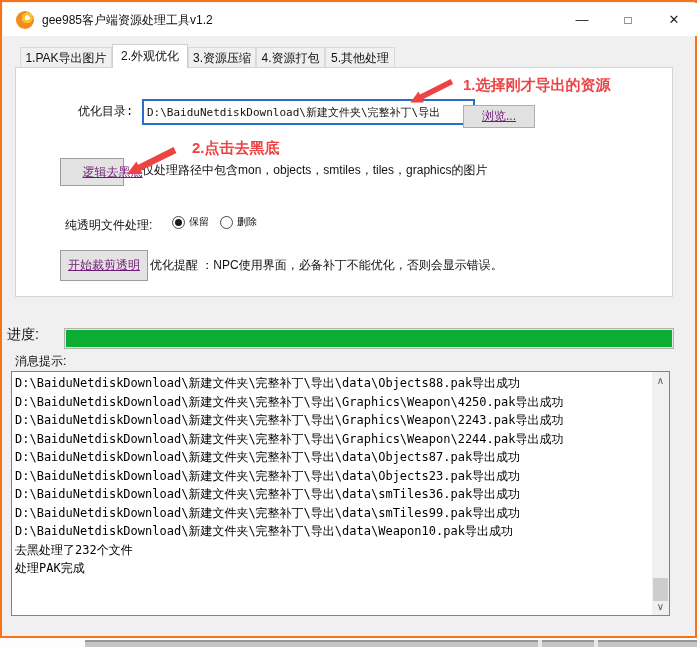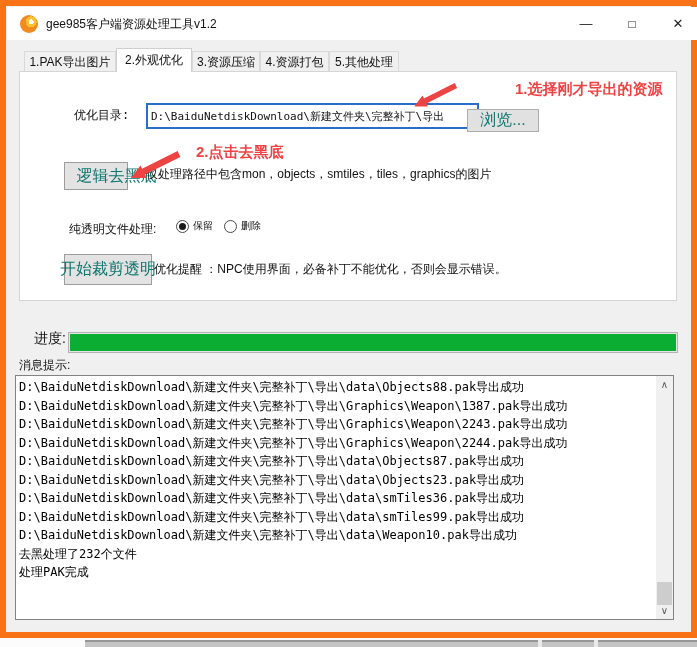--- a/index.html
+++ b/index.html
@@ -4,21 +4,21 @@
 <style>
   * { margin:0; padding:0; box-sizing:border-box; }
   html,body { width:697px; height:647px; }
   body {
     font-family:"Liberation Sans","DejaVu Sans",sans-serif;
     background:#fcfcfc; position:relative; overflow:hidden;
     -webkit-font-smoothing:none;
   }
   .window {
     position:absolute; left:0; top:0; width:697px; height:638px;
-    background:#f0f0f0; border:6px solid #f97316;
+    background:#f0f0f0; border:2px solid #f97316;
   }
   
   .titlebar { position:absolute; left:1px; top:1px; width:694px; height:33px; background:#ffffff; }
   .app-icon {
     position:absolute; left:13px; top:8px; width:18px; height:18px; border-radius:50%;
     background:radial-gradient(circle at 62% 38%, #ffffff 0 2.5px, #fbc02d 2.5px 5.5px, #f28a1e 5.5px 100%);
   }
   .title-text { position:absolute; left:39px; top:9px; font-size:12px; color:#111; white-space:nowrap; }
   .winbtn { position:absolute; top:0; width:46px; height:33px; display:flex; align-items:center; justify-content:center; color:#222; }
   .winbtn.min { left:556px; font-size:13px; }
@@ -40,42 +40,42 @@
   
   .panel { position:absolute; left:13px; top:65px; width:658px; height:230px; background:#ffffff; border:1px solid #d5d5d5; z-index:3; }
   .lbl { position:absolute; font-size:12px; color:#111; white-space:nowrap; z-index:5; }
   .dir-input {
     position:absolute; left:140px; top:97px; width:333px; height:26px; z-index:5;
     border:2px solid #2a6ecb; background:#fff; font-family:"DejaVu Sans Mono",monospace;
     font-size:11px; color:#111; padding:0 0 0 3px; outline:none;
   }
   .btn {
     position:absolute; z-index:5; background:#e3e3e3; border:1px solid #9d9d9d;
-    font-size:16px; color:#0f766e; display:flex; align-items:center; justify-content:center; white-space:nowrap;
+    font-size:12px; color:#701a75; display:flex; align-items:center; justify-content:center; white-space:nowrap;text-decoration:underline;
   }
   .browse { left:461px; top:103px; width:72px; height:23px; border-color:#adadad; background:#e1e1e1; }
   .remove-black { left:58px; top:156px; width:64px; height:28px;padding-left:41px; }
   .crop { left:58px; top:248px; width:88px; height:31px; }
   
   .ann { position:absolute; z-index:6; color:#ee4343; font-size:15px; font-weight:bold; white-space:nowrap; }
-  .ann1 { left:461px; top:74px;margin-left:48px; }
+  .ann1 { left:461px; top:74px; }
   .ann2 { left:190px; top:137px; }
   .arrow { position:absolute; z-index:6; }
   .arrow1 { left:404px; top:77px; width:52px; height:26px; }
   .arrow2 { left:112px; top:145px; width:76px; height:30px; }
   
   .radio { position:absolute; z-index:5; display:flex; align-items:center; }
   .radio .circ {
     width:13px; height:13px; border-radius:50%; border:1px solid #4a4a4a; background:#fff;
     display:inline-flex; align-items:center; justify-content:center; margin-right:4px;
   }
   .radio .circ .dot { width:7px; height:7px; border-radius:50%; background:#1a1a1a; }
   .radio span.rlbl { font-size:10px; color:#111; }
   
-  .progress-label { position:absolute; left:28px; top:324px; font-size:14px; color:#111; }
+  .progress-label { position:absolute; left:5px; top:324px; font-size:14px; color:#111; }
   .progress-track { position:absolute; left:62px; top:326px; width:610px; height:21px; border:1px solid #b2b2b2; background:#e6e6e6; padding:1px; }
   .progress-fill { height:100%; background:#0cad33; }
   
   .msg-label { position:absolute; left:13px; top:351px; font-size:12px; color:#111; }
   .logbox {
     position:absolute; left:9px; top:369px; width:659px; height:245px;
     background:#ffffff; border:1px solid #828282; overflow:hidden;
   }
   .loglines {
     position:absolute; left:3px; top:2px; width:628px;
@@ -113,21 +113,21 @@
   </div>
 
   <div class="tab tab1">1.PAK导出图片</div>
   <div class="tab tab2 active">2.外观优化</div>
   <div class="tab tab3">3.资源压缩</div>
   <div class="tab tab4">4.资源打包</div>
   <div class="tab tab5">5.其他处理</div>
 
   <div class="panel"></div>
 
-  <div class="lbl" style="left:68px; top:101px;font-family:Liberation Mono, monospace;">优化目录:</div>
+  <div class="lbl" style="left:76px; top:101px;font-family:Liberation Mono, monospace;">优化目录:</div>
   <input class="dir-input" type="text" value="D:\BaiduNetdiskDownload\新建文件夹\完整补丁\导出" style="">
   <div class="btn browse">浏览...</div>
 
   <svg class="arrow arrow1" viewBox="0 0 54 30">
     <polygon points="48.6,0.1 13.1,17.8 11.4,14.4 2,27 17.6,27 15.9,23.6 51.4,5.9" fill="#ee4343"></polygon>
   </svg>
   <div class="ann ann1">1.选择刚才导出的资源</div>
 
   <div class="btn remove-black">逻辑去黑底</div>
   <svg class="arrow arrow2" viewBox="0 0 54 30">
@@ -153,21 +153,21 @@
 
   <div class="progress-label">进度:</div>
   <div class="progress-track">
     <div class="progress-fill" style="width: 100%; background: rgb(12, 173, 51);"></div>
   </div>
 
   <div class="msg-label">消息提示:</div>
   <div class="logbox">
     <div class="loglines">
       <div>D:\BaiduNetdiskDownload\新建文件夹\完整补丁\导出\data\Objects88.pak导出成功</div>
-      <div>D:\BaiduNetdiskDownload\新建文件夹\完整补丁\导出\Graphics\Weapon\1387.pak导出成功</div>
+      <div>D:\BaiduNetdiskDownload\新建文件夹\完整补丁\导出\Graphics\Weapon\4250.pak导出成功</div>
       <div>D:\BaiduNetdiskDownload\新建文件夹\完整补丁\导出\Graphics\Weapon\2243.pak导出成功</div>
       <div>D:\BaiduNetdiskDownload\新建文件夹\完整补丁\导出\Graphics\Weapon\2244.pak导出成功</div>
       <div>D:\BaiduNetdiskDownload\新建文件夹\完整补丁\导出\data\Objects87.pak导出成功</div>
       <div>D:\BaiduNetdiskDownload\新建文件夹\完整补丁\导出\data\Objects23.pak导出成功</div>
       <div>D:\BaiduNetdiskDownload\新建文件夹\完整补丁\导出\data\smTiles36.pak导出成功</div>
       <div>D:\BaiduNetdiskDownload\新建文件夹\完整补丁\导出\data\smTiles99.pak导出成功</div>
       <div>D:\BaiduNetdiskDownload\新建文件夹\完整补丁\导出\data\Weapon10.pak导出成功</div>
       <div>去黑处理了232个文件</div>
       <div>处理PAK完成</div>
     </div>

